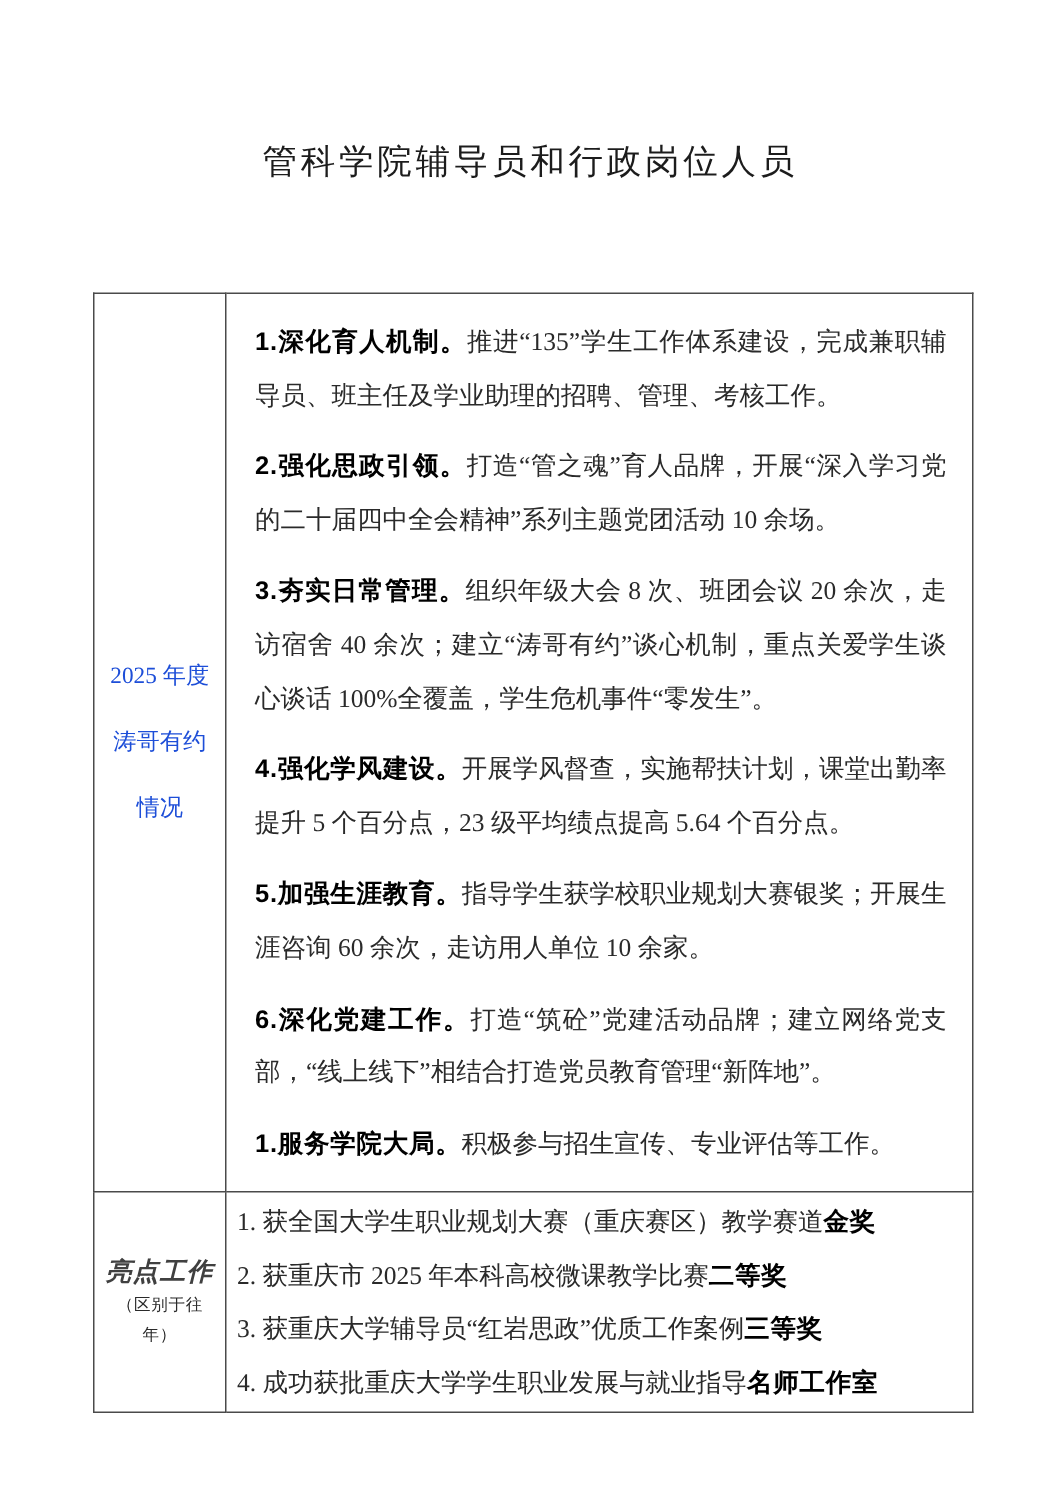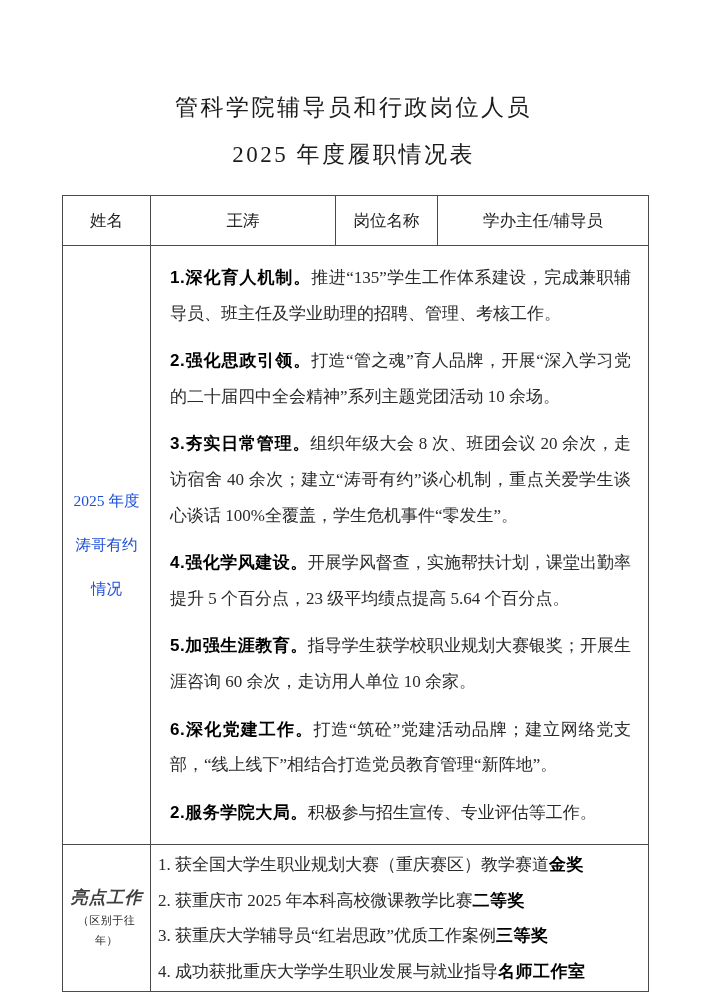--- a/index.html
+++ b/index.html
@@ -105,54 +105,47 @@
     letter-spacing: 0.5px;
   }
 </style>
 </head>
 <body>
 
 <div class="page">
 
   <div class="doc-title">
     <div>管科学院辅导员和行政岗位人员</div>
-    <div>2025 年度履职情况表</div>
   </div>
 
   <table class="form">
     <colgroup>
       <col style="width:88px">
       <col style="width:185px">
       <col style="width:102px">
       <col style="width:211px">
     </colgroup>
     <tbody>
-        <tr class="header-row">
-      <td>姓名</td>
-      <td>王涛</td>
-      <td>岗位名称</td>
-      <td>学办主任/辅导员</td>
-    </tr>
     <tr style="height:500px;">
       <td class="label-cell">
         <div id="work-label-lines">
               <div class="work-label-line">2025 年度</div>
               <div class="work-label-line">涛哥有约</div>
               <div class="work-label-line">情况</div>
             </div>
       </td>
       <td class="content-cell" colspan="3">
         <div id="work-items">
               <p class="work-item"><span class="item-label">1.深化育人机制。</span>推进“135”学生工作体系建设，完成兼职辅导员、班主任及学业助理的招聘、管理、考核工作。</p>
               <p class="work-item"><span class="item-label">2.强化思政引领。</span>打造“管之魂”育人品牌，开展“深入学习党的二十届四中全会精神”系列主题党团活动 10 余场。</p>
               <p class="work-item"><span class="item-label">3.夯实日常管理。</span>组织年级大会 8 次、班团会议 20 余次，走访宿舍 40 余次；建立“涛哥有约”谈心机制，重点关爱学生谈心谈话 100%全覆盖，学生危机事件“零发生”。</p>
               <p class="work-item"><span class="item-label">4.强化学风建设。</span>开展学风督查，实施帮扶计划，课堂出勤率提升 5 个百分点，23 级平均绩点提高 5.64 个百分点。</p>
               <p class="work-item"><span class="item-label">5.加强生涯教育。</span>指导学生获学校职业规划大赛银奖；开展生涯咨询 60 余次，走访用人单位 10 余家。</p>
               <p class="work-item"><span class="item-label">6.深化党建工作。</span>打造“筑砼”党建活动品牌；建立网络党支部，“线上线下”相结合打造党员教育管理“新阵地”。</p>
-              <p class="work-item"><span class="item-label">2.服务学院大局。</span>积极参与招生宣传、专业评估等工作。</p>
+              <p class="work-item"><span class="item-label">1.服务学院大局。</span>积极参与招生宣传、专业评估等工作。</p>
             </div>
       </td>
     </tr>
     <tr style="height:145px;">
       <td class="label-cell">
         <div class="hl-label">亮点工作</div>
         <div class="hl-sublabel">（区别于往年）</div>
       </td>
       <td class="content-cell" colspan="3">
         <div id="highlight-items">

